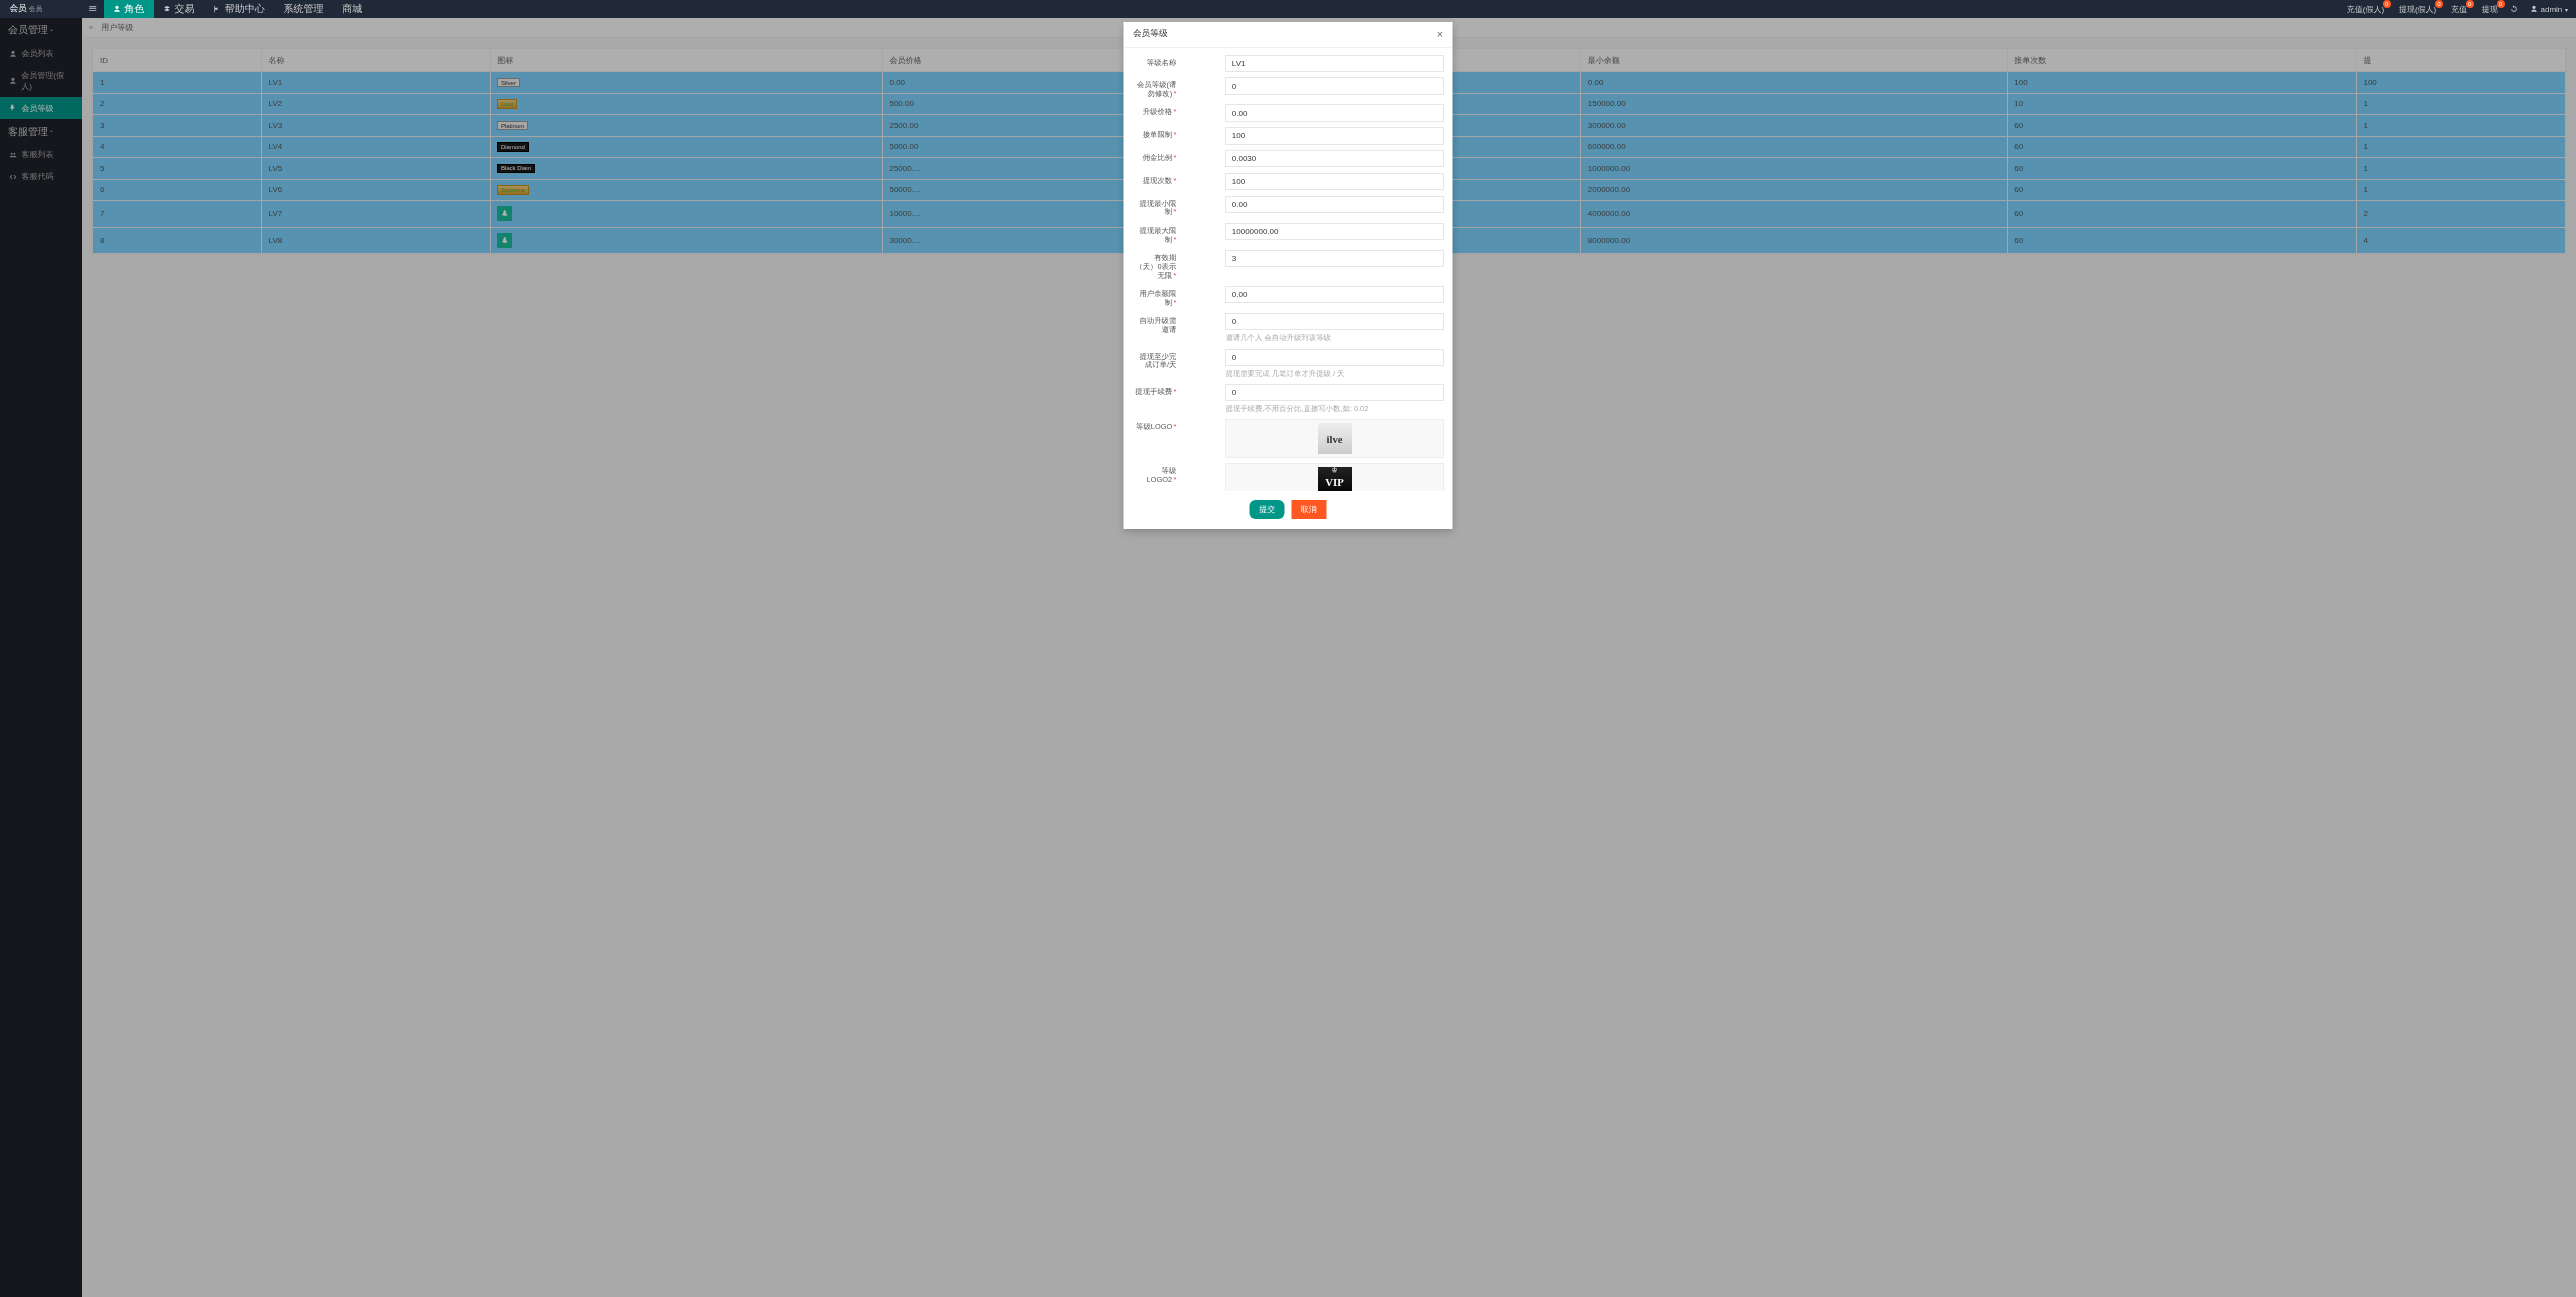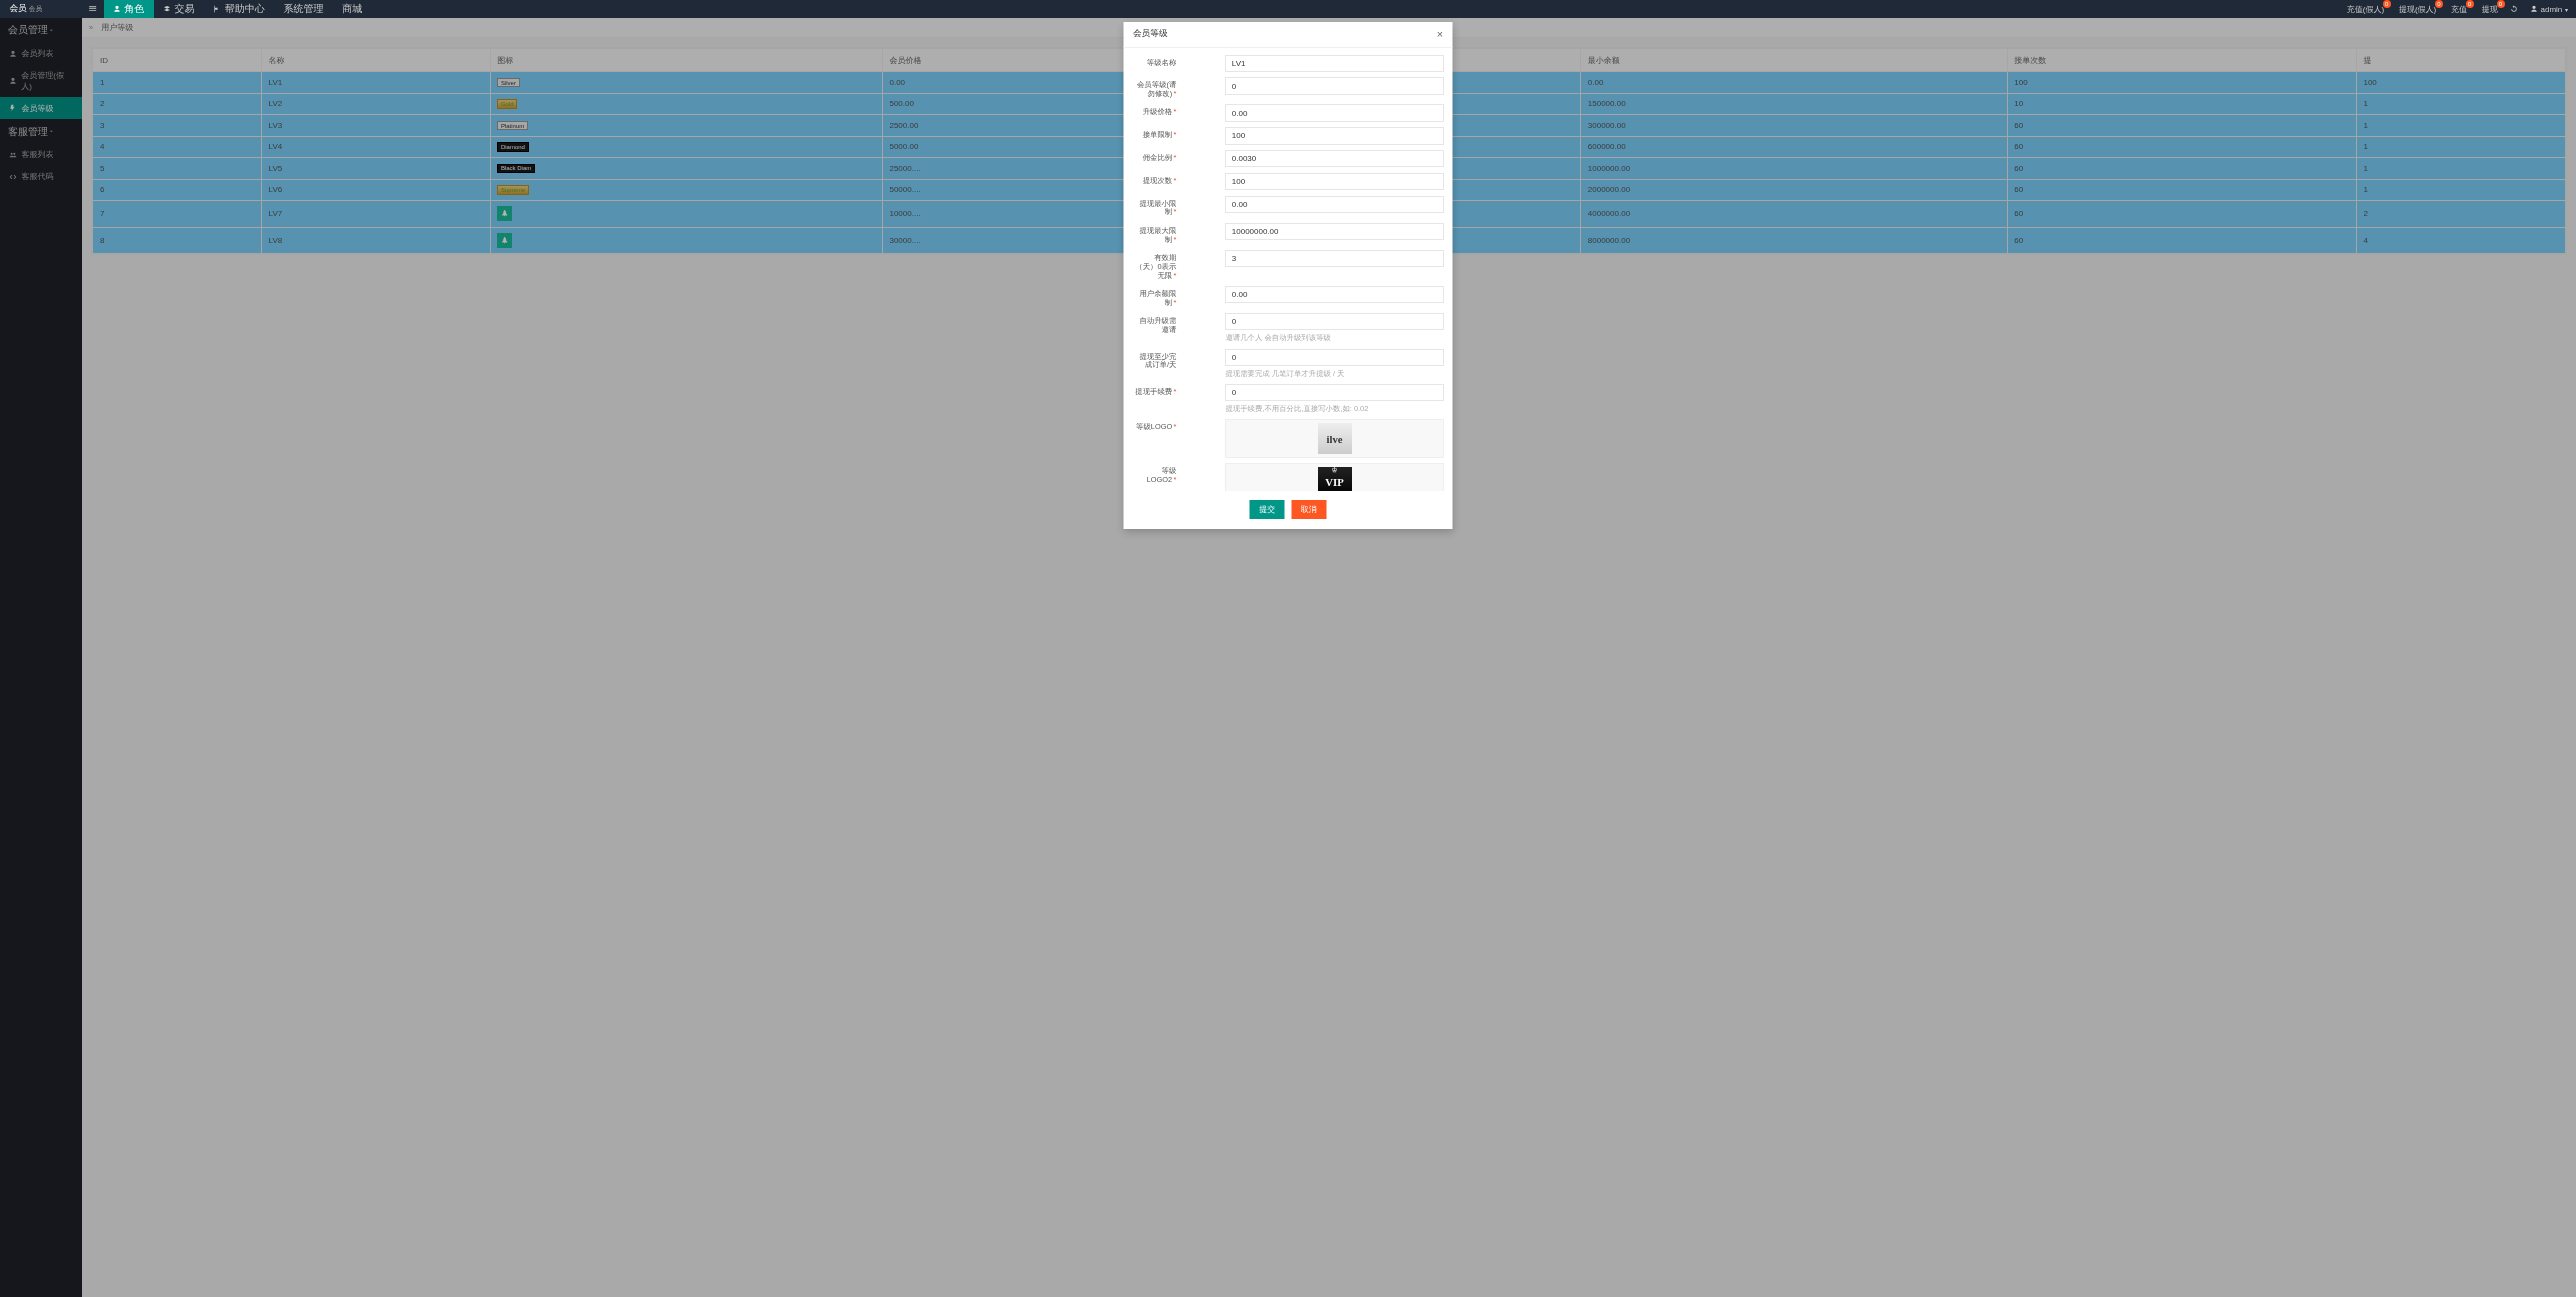--- a/index.html
+++ b/index.html
@@ -60,21 +60,21 @@
   .form-control { flex: 1; }
   .form-control input[type=text] { width: 100%; height: 17.4px; border: 0.7px solid #e6e6e6; padding: 0 5.4px; font-size: 8px; color: #333; }
   .form-help { font-size: 7.4px; color: #aaa; margin-top: 2.7px; }
   .upload-box { width: 100%; min-height: 38px; background: #f8f8f8; border: 0.7px solid #eee; display: flex; align-items: center; justify-content: center; padding: 2.7px; }
   .logo-img { width: 34px; height: 31px; background: #ddd; display: flex; align-items: center; justify-content: center; font-weight: bold; font-size: 10.7px; color: #333; overflow: hidden; }
   .logo-img.silver { background: linear-gradient(#eee,#ccc); font-family: serif; }
   .logo-img.vip { background: linear-gradient(#222,#000); color: #fff; font-family: serif; position: relative; }
   .logo-img.vip::before { content: "♔"; position: absolute; top: -1.3px; font-size: 6.7px; color: #ccc; }
   .modal-footer { padding: 9.4px; display: flex; justify-content: center; gap: 6.7px; }
   .btn { padding: 4px 9.4px; font-size: 8px; border: none; cursor: pointer; color: #fff; }
-  .btn-primary { background: #009688; }
+  .btn-primary { background: #009688; border-radius: 6px; }
   .btn-danger  { background: #ff5722; }
 </style>
 </head>
 <body>
 
 <div class="topbar">
   <div class="brand">
     <span>会员</span>
     <span class="sub">会员</span>
   </div>

